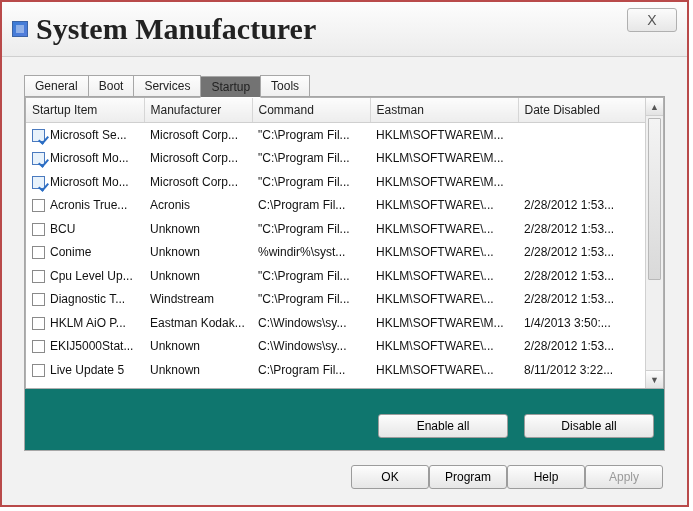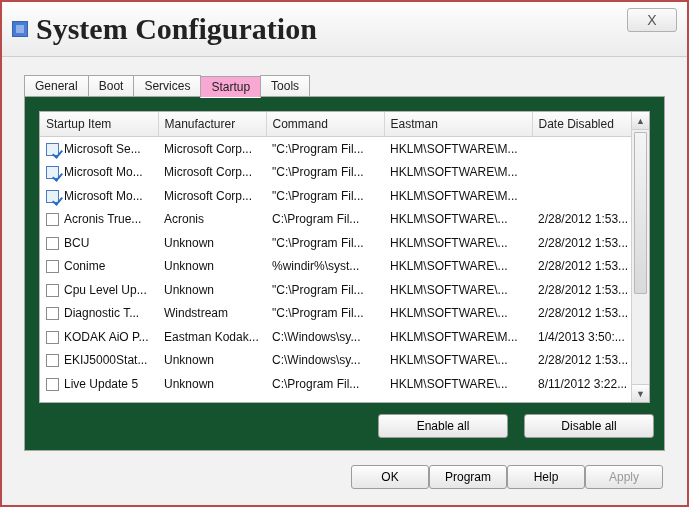--- a/index.html
+++ b/index.html
@@ -48,32 +48,31 @@
     padding:3px 10px 3px 10px;
     border:1px solid #a7a7a7;
     border-bottom:none;
     background:linear-gradient(#fdfdfd,#f0f0f0);
     margin-right:-1px;
     font-size:12px;color:#222;
     position:relative;top:1px;
     cursor:default;
   }
   .tab.active{
-    background:#f9a8d4;
+    background:#737373;
     border-bottom:1px solid #fff;
     top:1.5px;
     z-index:2;
     font-weight:normal;
   }
   .panel{
     position:absolute;left:0;right:0;top:22px;bottom:0;
     border:1px solid #a7a7a7;
-    background:#14532d;
+    background:#0f766e;
     box-sizing:border-box;
-    padding:14px;
   }
   .list-frame{
     border:1px solid #b0b0b0;
     height:290px;
     background:#fff;
     position:relative;
     overflow:hidden;
   }
   .grid-scroll{position:absolute;inset:0;right:17px;overflow-y:hidden;}
   table.grid{width:100%;border-collapse:collapse;table-layout:fixed;}
@@ -134,21 +133,21 @@
   .btn.small{min-width:78px;}
   .btn.disabled{color:#9a9a9a;}
 </style>
 </head>
 <body>
 
 <div class="window">
 
   <div class="titlebar">
     <span class="title-icon"></span>
-    <span class="title-text">System Configuration</span>
+    <span class="title-text">System Manufacturer</span>
     <div class="close-btn">
       <span>X</span>
     </div>
   </div>
 
   <div class="content">
     <div class="tabrow" id="tabrow">
         <div class="tab">General</div>
         <div class="tab">Boot</div>
         <div class="tab">Services</div>
@@ -227,21 +226,21 @@
                   <td>2/28/2012 1:53...</td>
                 </tr>
                 <tr>
                   <td><span class="chk"></span><span>Diagnostic T...</span></td>
                   <td>Windstream</td>
                   <td>"C:\Program Fil...</td>
                   <td>HKLM\SOFTWARE\...</td>
                   <td>2/28/2012 1:53...</td>
                 </tr>
                 <tr>
-                  <td><span class="chk"></span><span>KODAK AiO P...</span></td>
+                  <td><span class="chk"></span><span>HKLM AiO P...</span></td>
                   <td>Eastman Kodak...</td>
                   <td>C:\Windows\sy...</td>
                   <td>HKLM\SOFTWARE\M...</td>
                   <td>1/4/2013 3:50:...</td>
                 </tr>
                 <tr>
                   <td><span class="chk"></span><span>EKIJ5000Stat...</span></td>
                   <td>Unknown</td>
                   <td>C:\Windows\sy...</td>
                   <td>HKLM\SOFTWARE\...</td>

